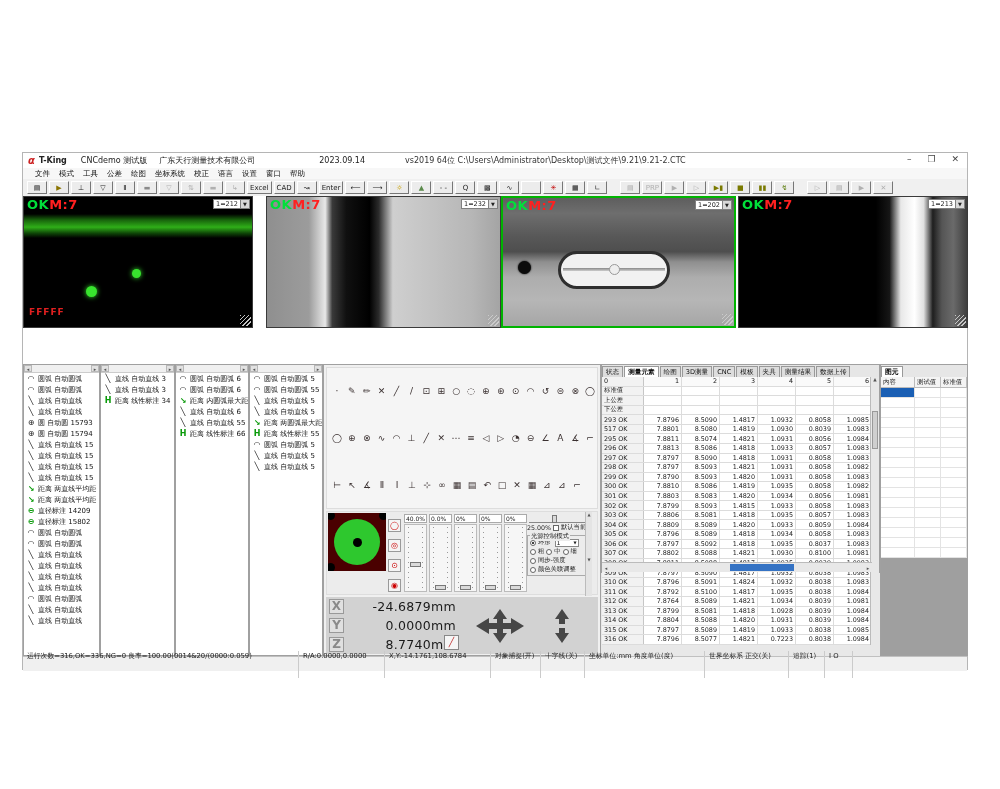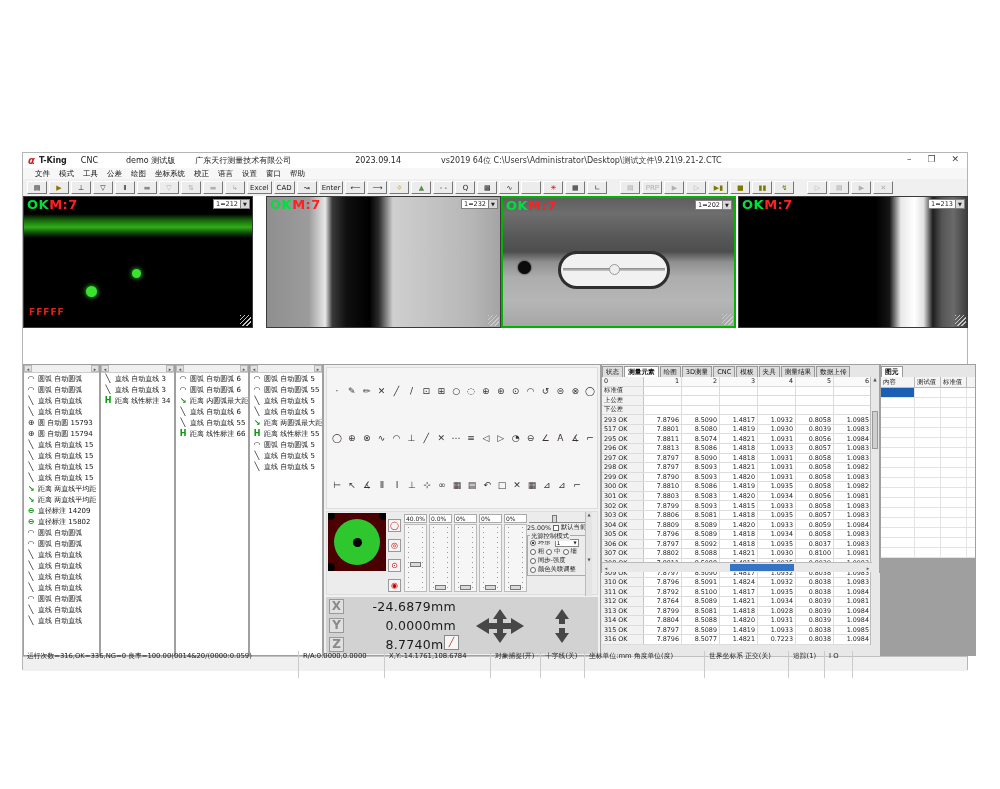--- a/index.html
+++ b/index.html
@@ -1,21 +1,21 @@
 <!DOCTYPE html>
 <html><head>
 <meta charset="utf-8">
 <style>
 *{box-sizing:border-box}
 body{margin:0;width:1000px;height:789px;position:relative;background:#fff;font-family:"DejaVu Sans",sans-serif;-webkit-font-smoothing:none}
 .window{position:absolute;left:22px;top:152px;width:946px;height:518px;background:#f0f0f0;border:1px solid #b5b5b5}
 
 .titlebar{position:absolute;left:0;top:0;right:0;height:15px;background:#fff;display:flex;align-items:center;font-size:8px;color:#222;white-space:nowrap}
 .logo{color:#c22;font-weight:bold;font-style:italic;margin-left:5px;font-size:10px}
-.t-app{margin-left:4px;font-weight:bold}.t-cnc{margin-left:14px}.t-demo{margin-left:28px}.t-comp{margin-left:20px}.t-date{margin-left:64px}.t-build{margin-left:40px;color:#333}
+.t-app{margin-left:4px;font-weight:bold}.t-cnc{margin-left:14px}.t-demo{}.t-comp{margin-left:12px}.t-date{margin-left:64px}.t-build{margin-left:40px;color:#333}
 .win-controls{position:absolute;right:8px;top:1px;display:flex;gap:16px;font-size:9px;color:#444}
 .win-controls span{cursor:default}
 
 .menubar{position:absolute;left:0;top:15px;right:0;height:11px;background:#f7f7f7;display:flex;align-items:center;gap:9px;padding-left:12px;font-size:7.5px;color:#111}
 
 .toolbar{position:absolute;left:0;top:26px;right:0;height:17px;background:#f0f0f0;display:flex;align-items:center;gap:2px;padding-left:4px}
 .tbtn{height:13px;min-width:20px;border:1px solid;border-color:#fff #767676 #767676 #fff;background:#ececec;font-size:7px;display:flex;align-items:center;justify-content:center;color:#222;padding:0 2px;font-family:"DejaVu Sans",sans-serif}
 .tbtn.dis{color:#b0b0b0}
 .sp{width:9px;height:1px}
 
@@ -96,21 +96,21 @@
 .tc{border-right:1px solid #dcdcdc;font-size:6.4px;color:#222;display:flex;align-items:center;justify-content:flex-end;padding-right:2px;overflow:hidden}
 .tc.lbl{width:42px;justify-content:flex-start;padding-left:2px;background:#f2f2f2;border-right:1px solid #c6c6c6}
 .tc.val{width:38px}
 .trow.hdr{background:#fafafa}
 .vscroll{position:absolute;right:0;top:12px;width:9px;height:268px;background:#e8e8e8;border-left:1px solid #bbb;font-size:4.5px;color:#555;text-align:center}
 .vthumb{position:absolute;left:1px;top:34px;width:6px;height:38px;background:#cfcfcf;border:1px solid #999}
 .hscroll{position:absolute;left:0;bottom:0;width:270px;height:10px;background:#e8e8e8;border-top:1px solid #bbb;display:flex;align-items:center;font-size:5px;color:#555}
 .hthumb2{position:absolute;left:128px;top:1px;width:64px;height:7px;background:#3573c4}
 .harrow{width:8px;text-align:center}
 
-.rightpanel{position:absolute;left:857px;top:0;width:96px;height:292px;background:#fdba74;border:1px solid #a0a0a0;overflow:hidden}
+.rightpanel{position:absolute;left:857px;top:0;width:88px;height:292px;background:#fdba74;border:1px solid #a0a0a0;overflow:hidden}
 .rtabs{display:flex;height:12px;background:#e6e6e6;font-size:6.8px;align-items:flex-end}
 .rhead{display:flex;height:11px;font-size:6.4px;background:#f4f4f4;border-bottom:1px solid #bbb;color:#222}
 .rhc{border-right:1px solid #bbb;padding-left:2px;line-height:10px;overflow:hidden}
 .rrow{display:flex;height:10px;border-bottom:1px solid #e3e3e3;background:#fff}
 .rrc{border-right:1px solid #e3e3e3}
 .bluecell{background:#1a5fb4}
 .rgray{position:absolute;left:0;right:0;top:193px;bottom:0;background:#9f9f9f}
 
 .statusbar{position:absolute;left:0;top:503px;right:0;height:15px;background:#f0f0f0;border-top:1px solid #c0c0c0;display:flex;align-items:center;font-size:6.8px;color:#222}
 .seg{padding:0 4px;border-right:1px solid #cbcbcb;white-space:nowrap;overflow:hidden;height:27px;line-height:11px}

